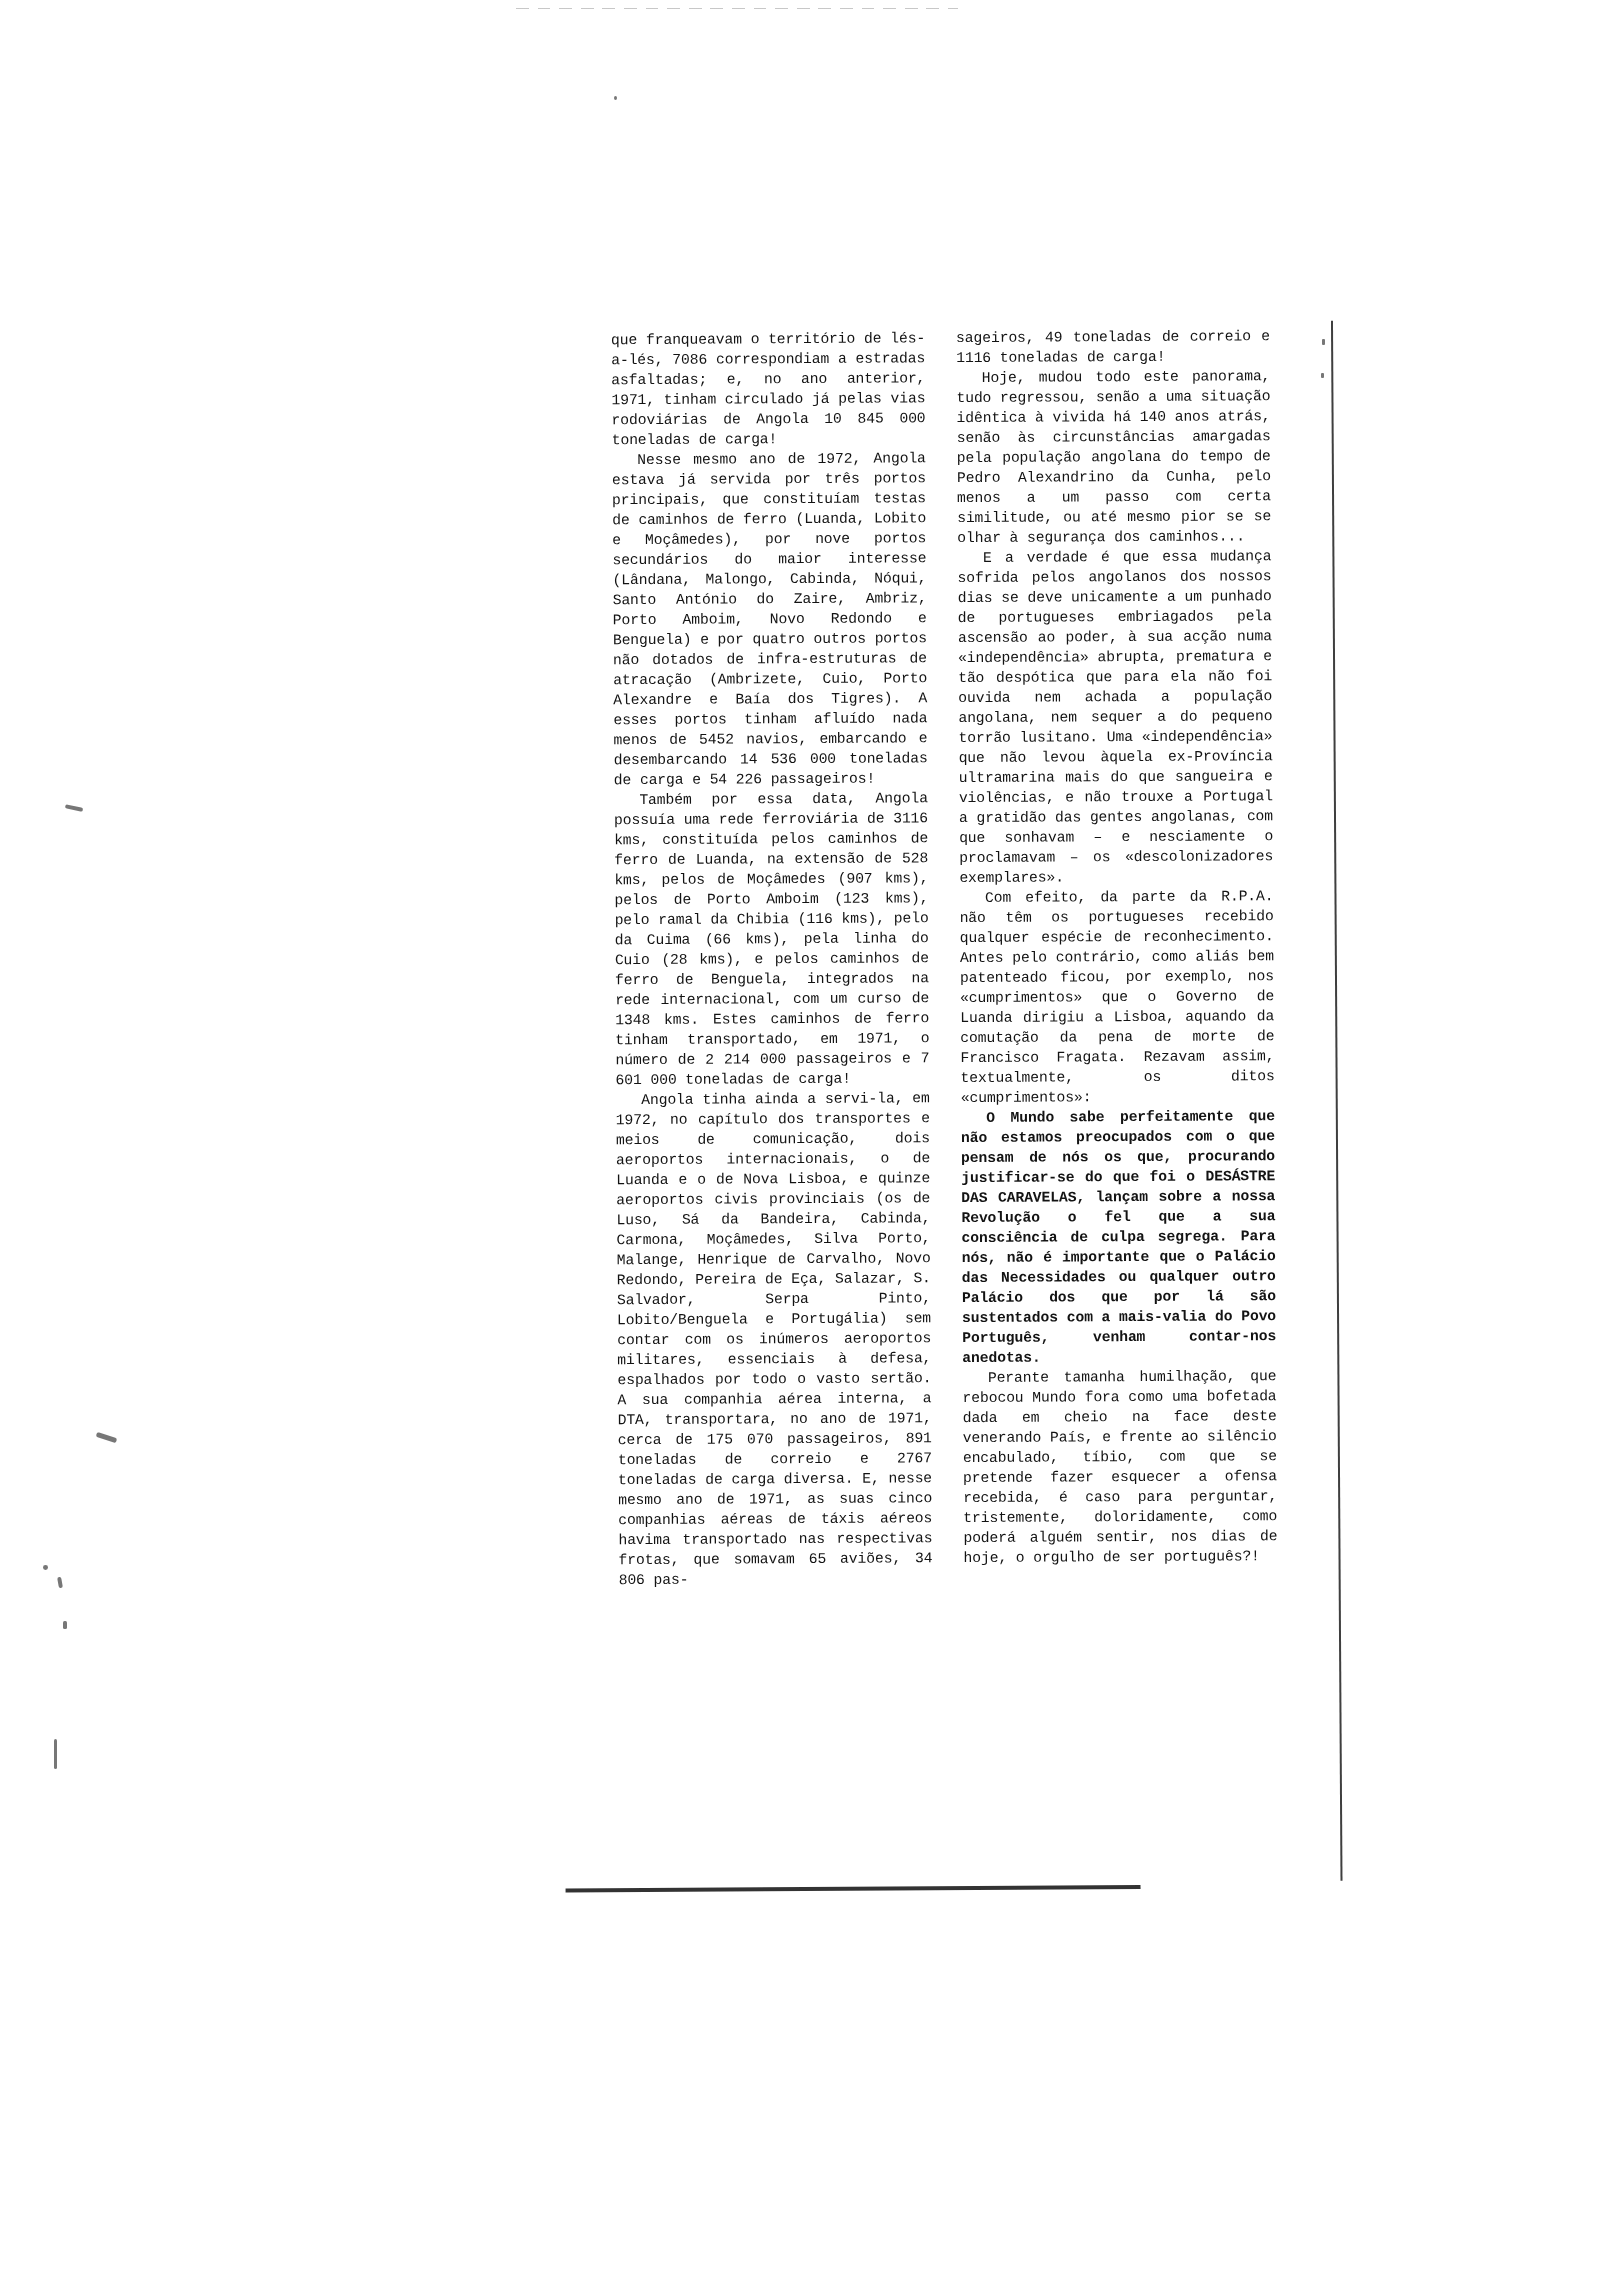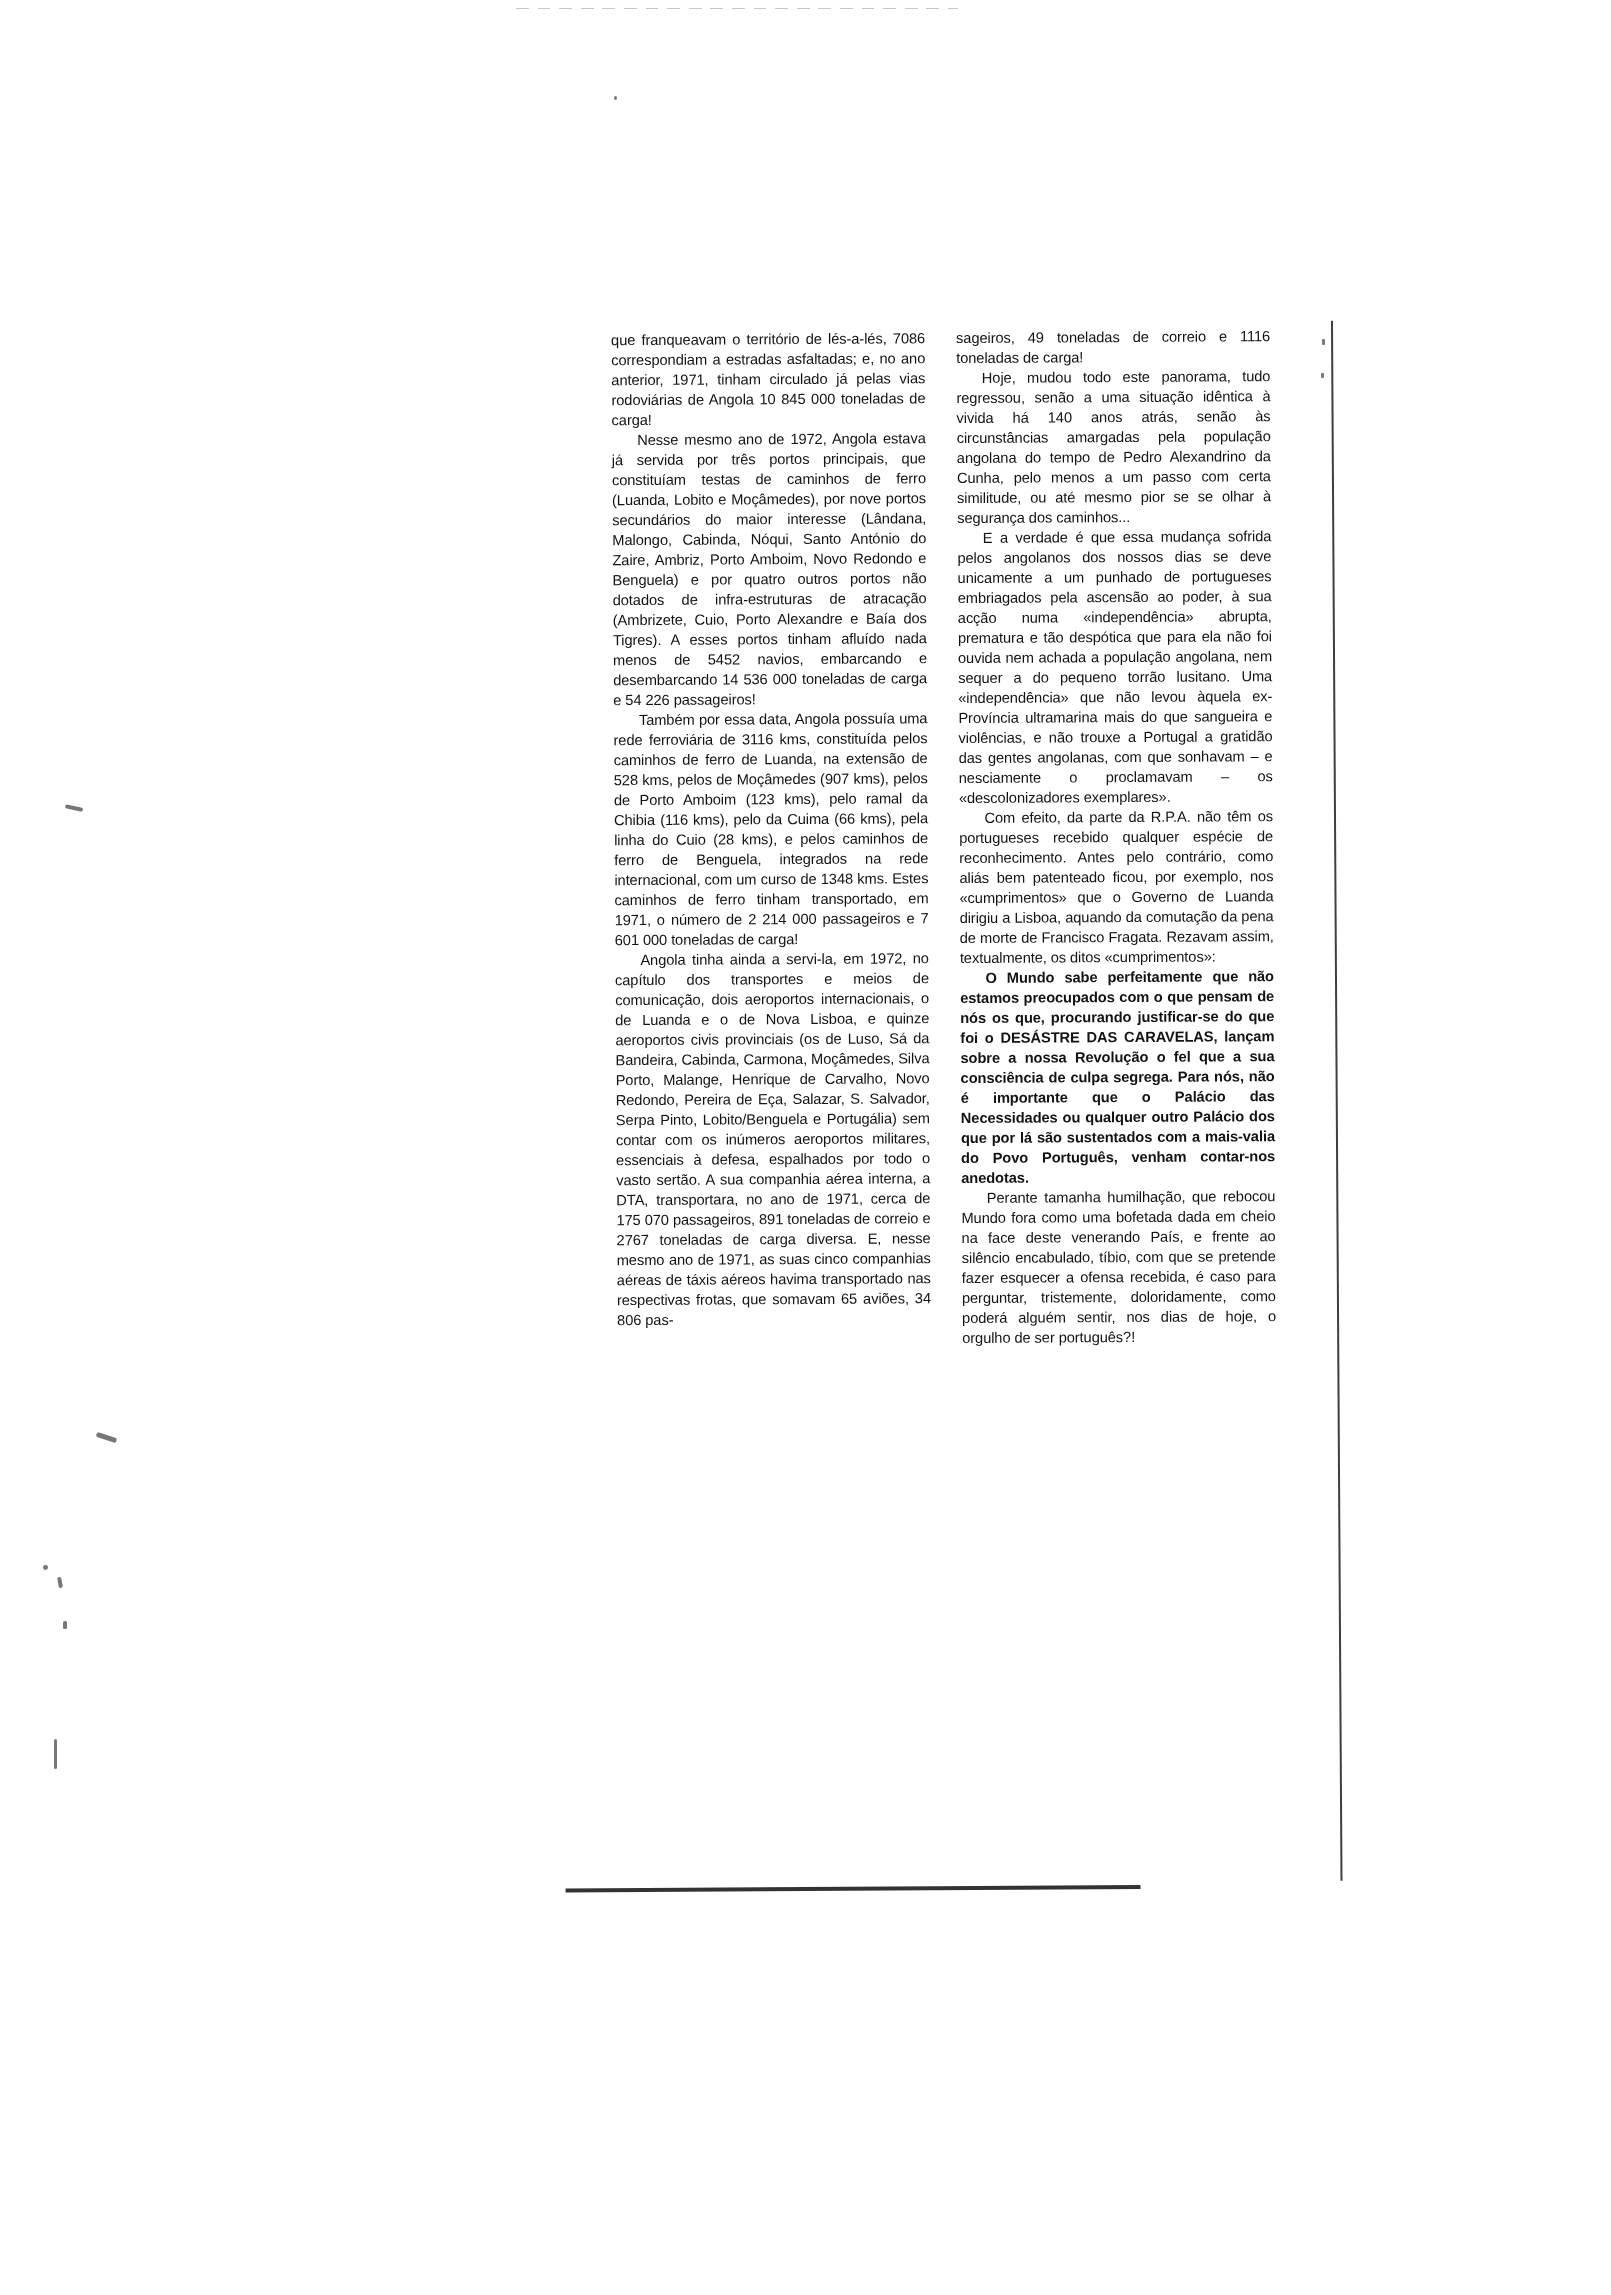--- a/index.html
+++ b/index.html
@@ -6,21 +6,21 @@
     margin: 0;
     padding: 0;
     background: #ffffff;
   }
   .page {
     position: relative;
     width: 1612px;
     height: 2295px;
     background: #ffffff;
     overflow: hidden;
-    font-family: Liberation Sans, sans-serif;
+    font-family: Liberation Mono, monospace;
   }
 
   
   .scan-top-dashes {
     position: absolute;
     top: 7.9px;
     left: 516px;
     width: 442px;
     height: 1.5px;
     background: repeating-linear-gradient(to right,

